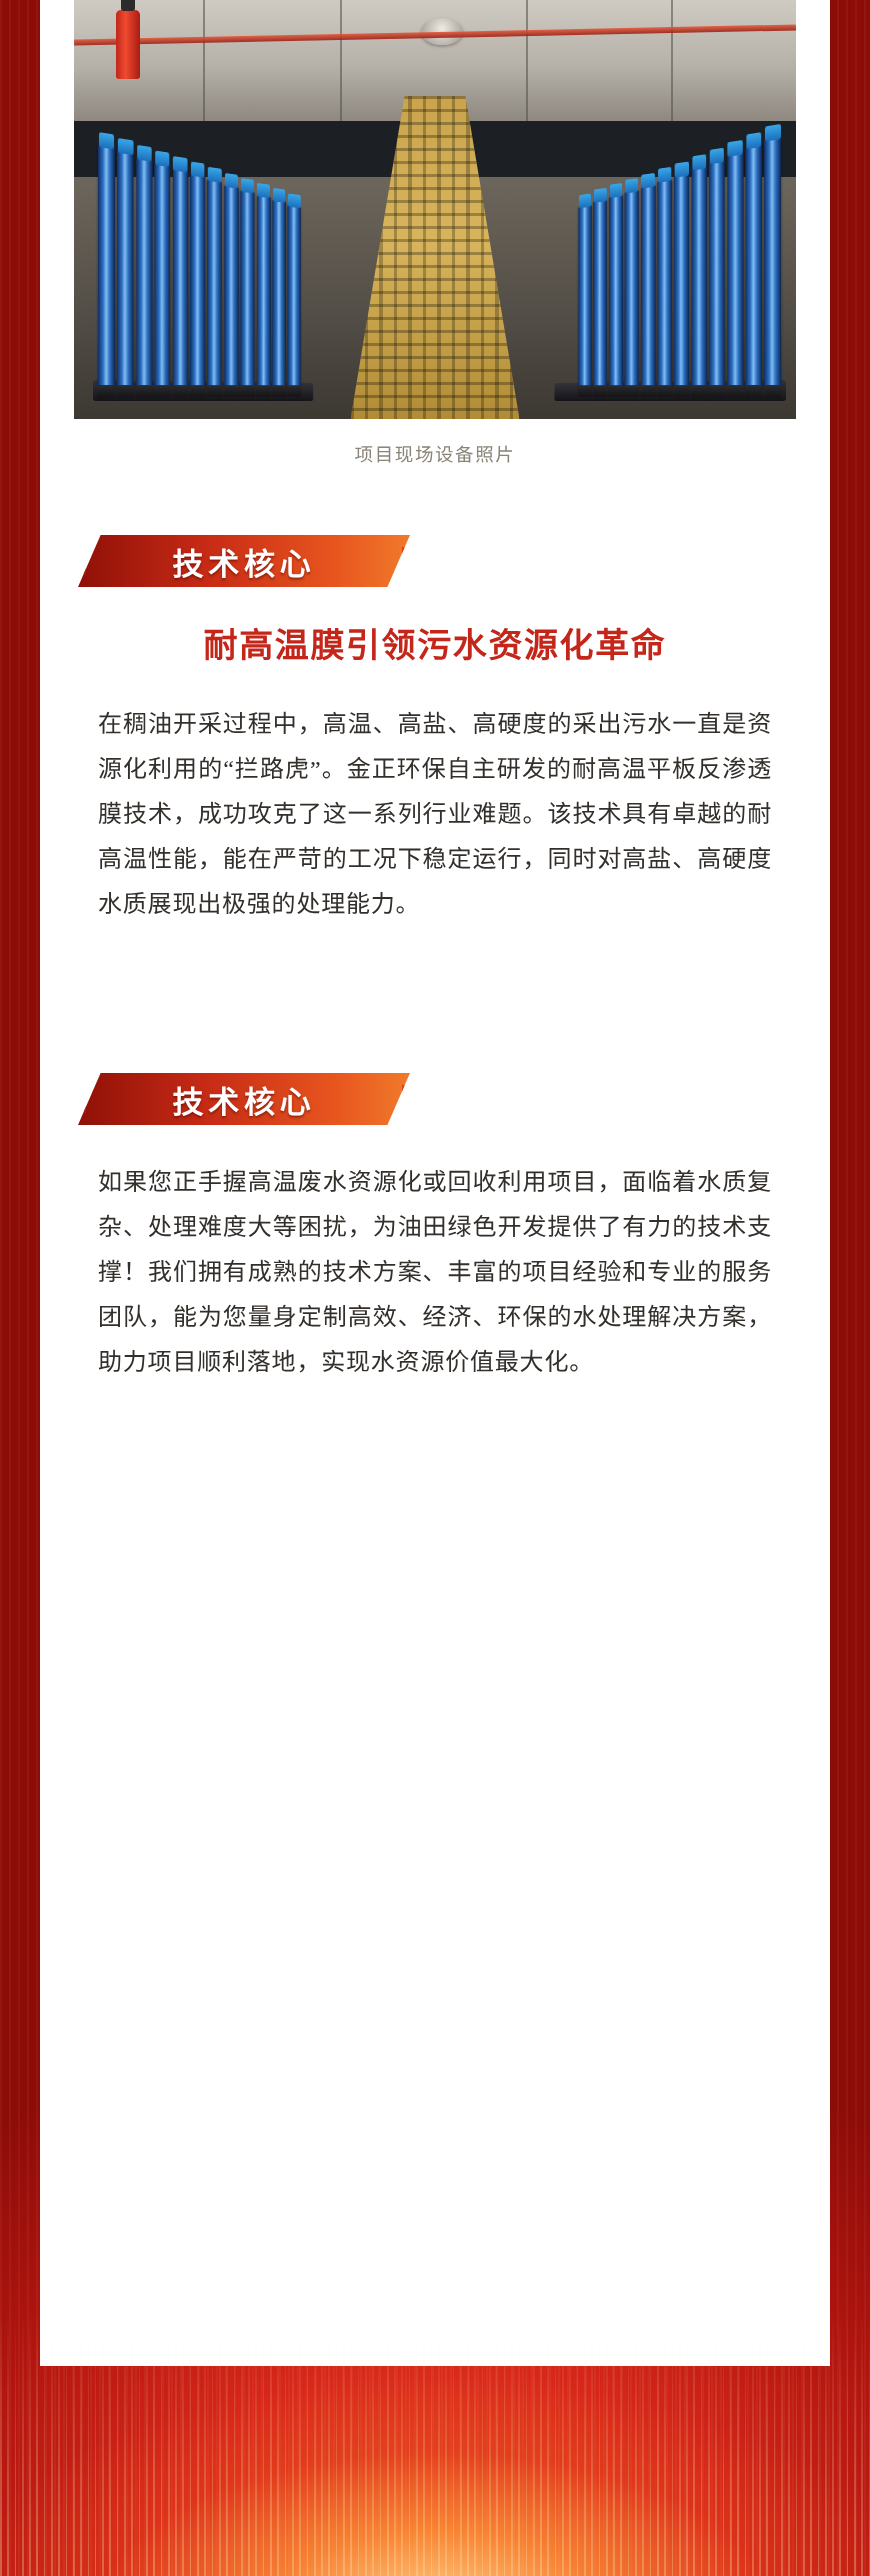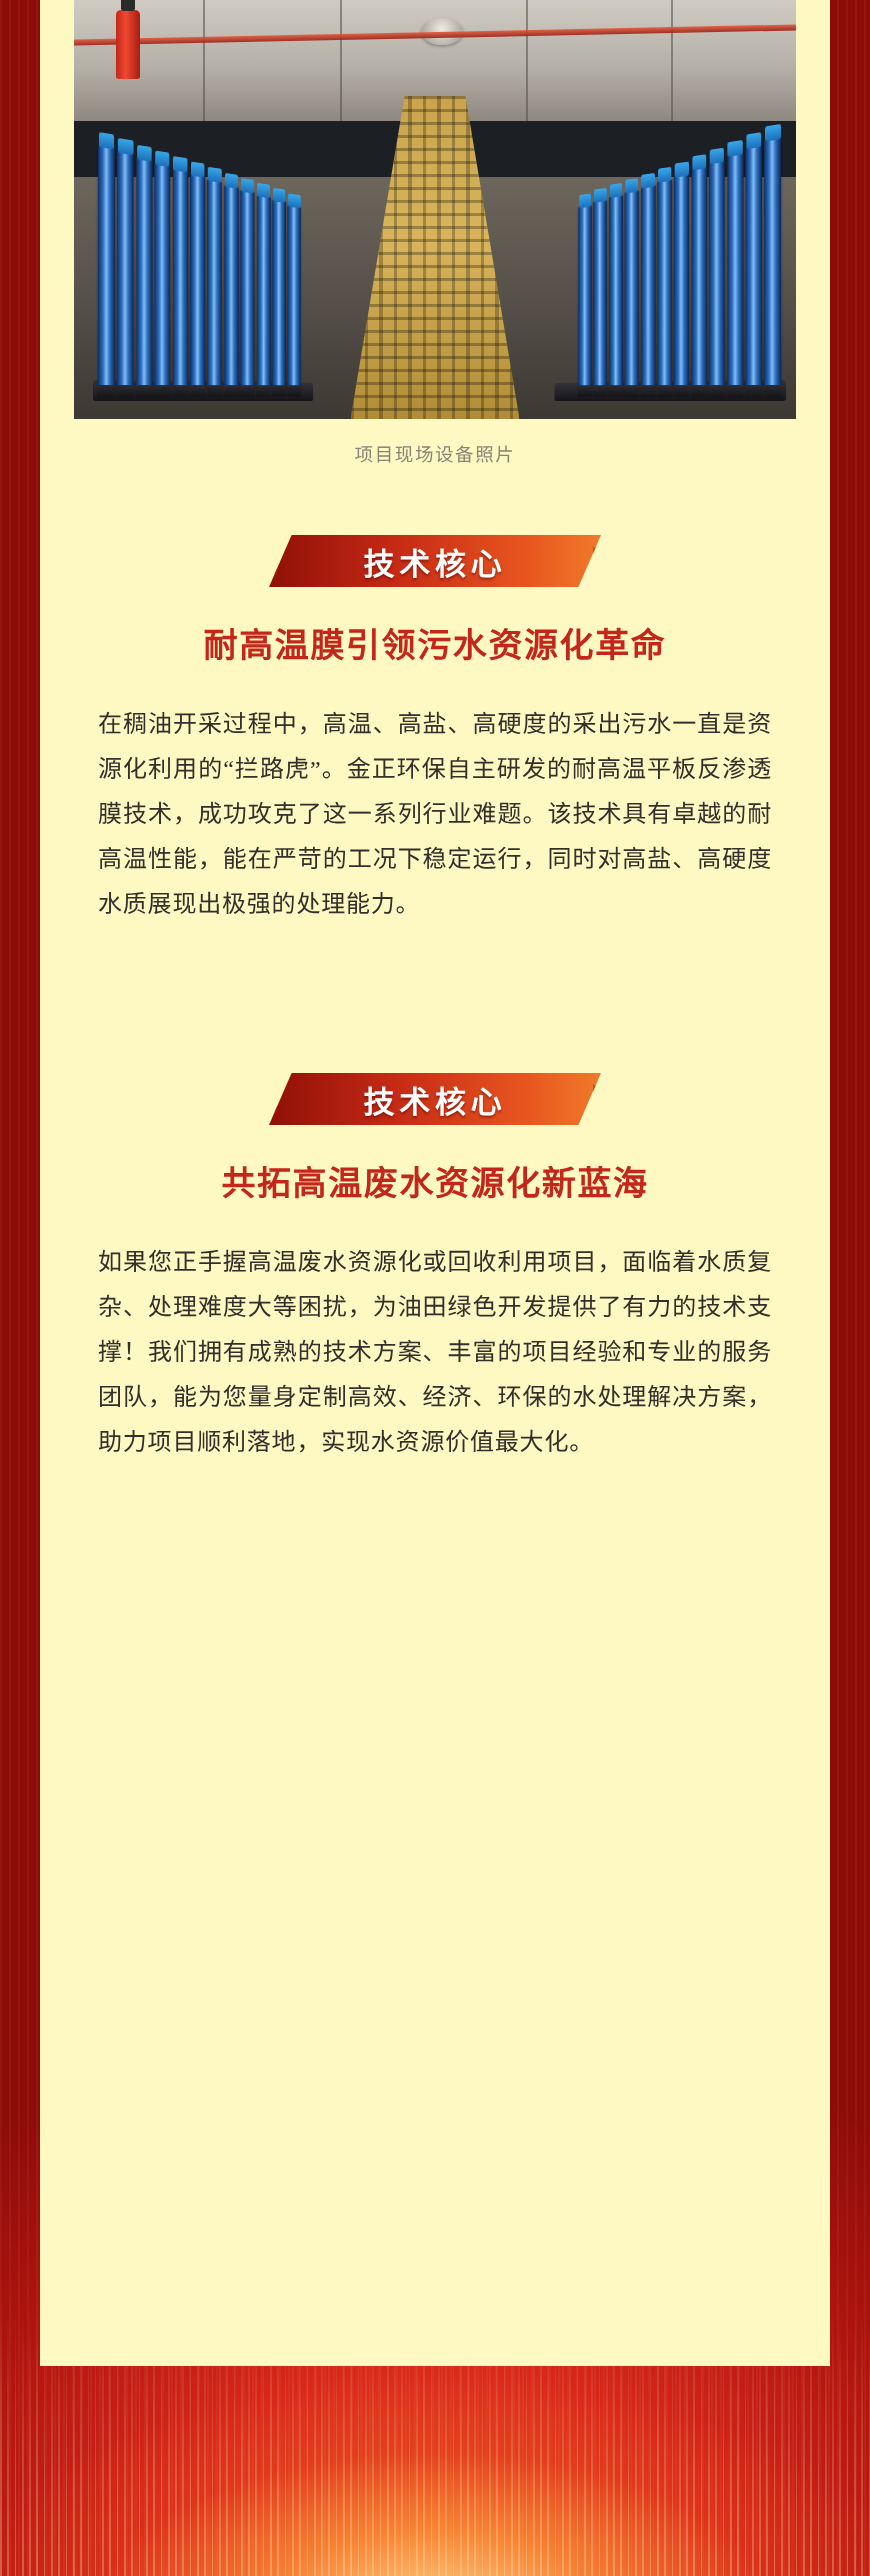--- a/index.html
+++ b/index.html
@@ -58,21 +58,21 @@
     mask-image: linear-gradient(to top, rgba(0,0,0,1) 0%, rgba(0,0,0,0.7) 40%, rgba(0,0,0,0) 100%);
   }
 
   
   .card {
     position: absolute;
     left: 40px;
     top: 0;
     width: 790px;
     height: 2366px;
-    background: #fef9c3;
+    background: #ffffff;
     box-sizing: border-box;
   }
 
   
   .photo-wrap {
     position: relative;
     width: 722px;
     margin: 0 auto;
     padding-top: 0;
   }
@@ -173,21 +173,22 @@
     margin-top: 21px;
     font-family: "Liberation Serif", serif;
   }
 
   
   .section {
     margin-top: 69px;
   }
   .ribbon-row {
     display: flex;
-    justify-content: center;
+    justify-content: flex-start;
+    padding-left: 38px;
   }
   .ribbon {
     position: relative;
     height: 52px;
     min-width: 242px;
     display: flex;
     align-items: center;
     justify-content: center;
     padding: 0 45px;
     background: linear-gradient(90deg, #8f1007 0%, #c62a15 38%, #e8561f 78%, #f07a2a 100%);
@@ -314,21 +315,20 @@
   <div class="spacer-lg"></div>
 
   <div class="section">
     <div class="ribbon-row">
       <div class="ribbon">
         <span class="ribbon-tail-l"></span>
         <span class="ribbon-tail-r"></span>
         <span class="ribbon-text">技术核心</span>
       </div>
     </div>
-    <div class="section-subtitle">共拓高温废水资源化新蓝海</div>
     <div class="body-copy">
       <p>如果您正手握高温废水资源化或回收利用项目，面临着水质复杂、处理难度大等困扰，为油田绿色开发提供了有力的技术支撑！我们拥有成熟的技术方案、丰富的项目经验和专业的服务团队，能为您量身定制高效、经济、环保的水处理解决方案，助力项目顺利落地，实现水资源价值最大化。</p>
     </div>
   </div>
 
 </div>
 
 <div class="glow-bottom"></div>
 <div class="bottom-rays"></div>
 

